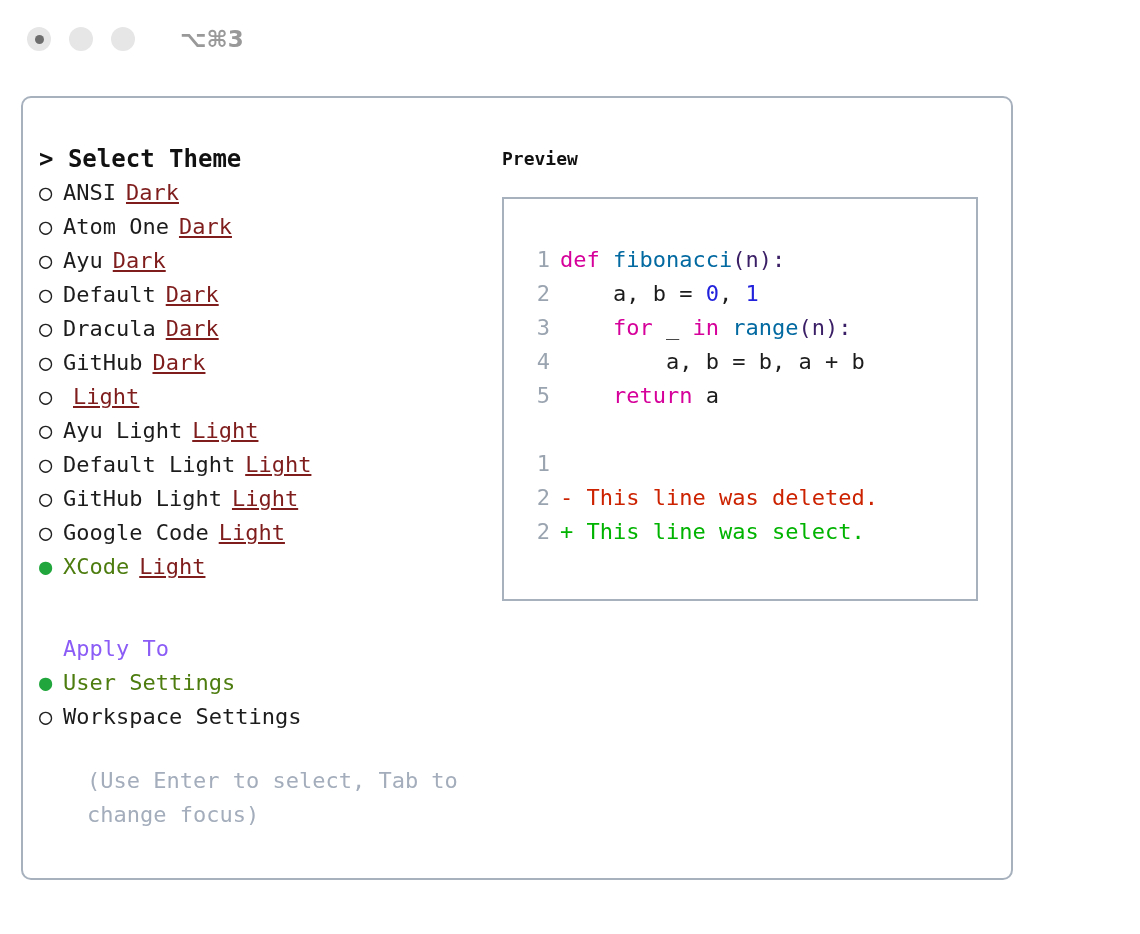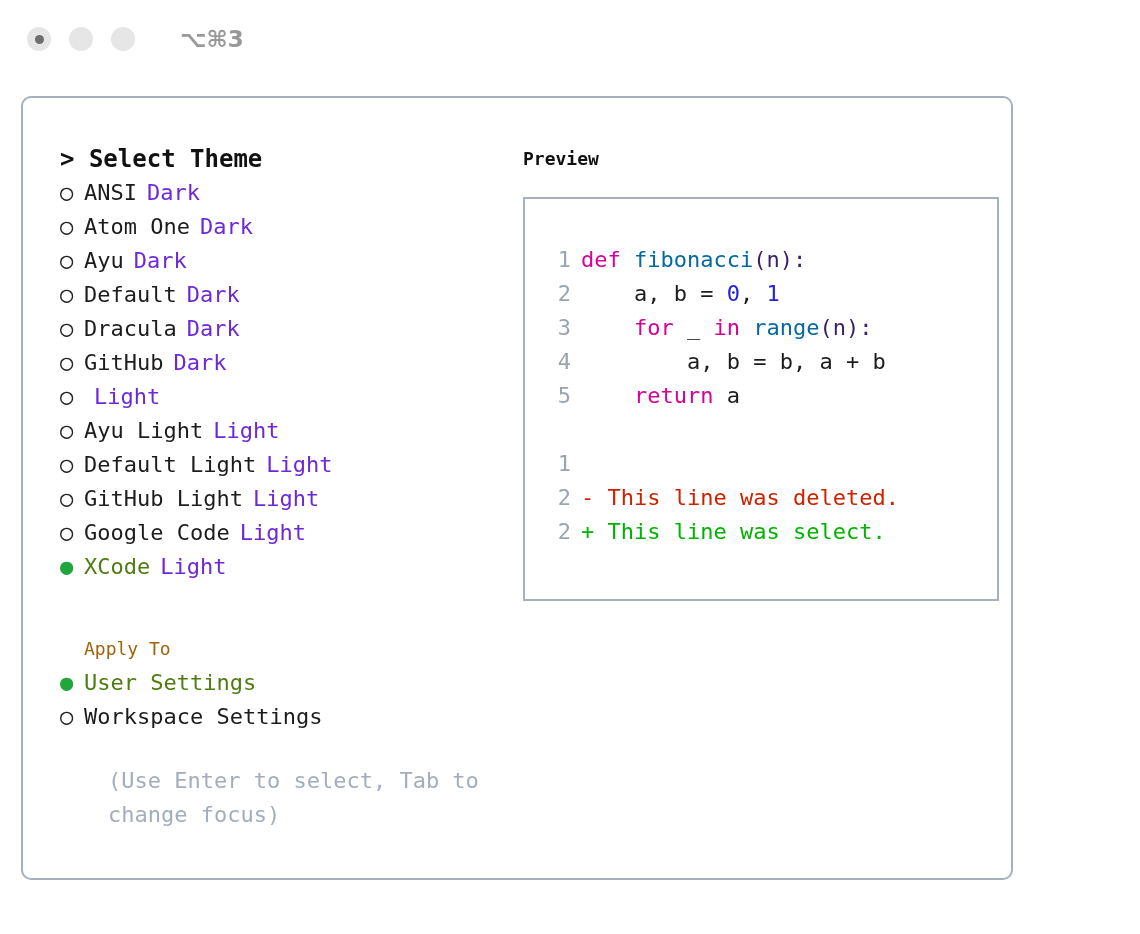--- a/index.html
+++ b/index.html
@@ -66,21 +66,20 @@
   .panel {
     position: absolute;
     left: 21px;
     top: 96px;
     width: 992px;
     height: 784px;
     border: 2px solid #a7b1be;
     border-radius: 10px;
     background: #ffffff;
     box-sizing: border-box;
-    padding-left: 21px;
   }
   .panel-inner {
     position: relative;
     width: 100%;
     height: 100%;
   }
 
   
   .left-col {
     position: absolute;
@@ -112,26 +111,27 @@
   .bullet.sel {
     color: #20a63c;
   }
   .opt-label {
     color: #1c1c1c;
   }
   .opt-row.selected .opt-label {
     color: #4d7c0f;
   }
   .opt-kind {
-    color: #6d28d9;
+    color: #7f1d1d;
     margin-left: 10px;
+    text-decoration: underline;
   }
   .apply-title {
-    font-size: 18px;
-    color: #a16207;
+    font-size: 22px;
+    color: #8b5cf6;
     line-height: 34px;
     padding-left: 24px;
     white-space: pre;
   }
   .spacer-lg { height: 48px; }
   .spacer-md { height: 30px; }
   .hint {
     color: #a3adbb;
     font-size: 22px;
     line-height: 34px;

